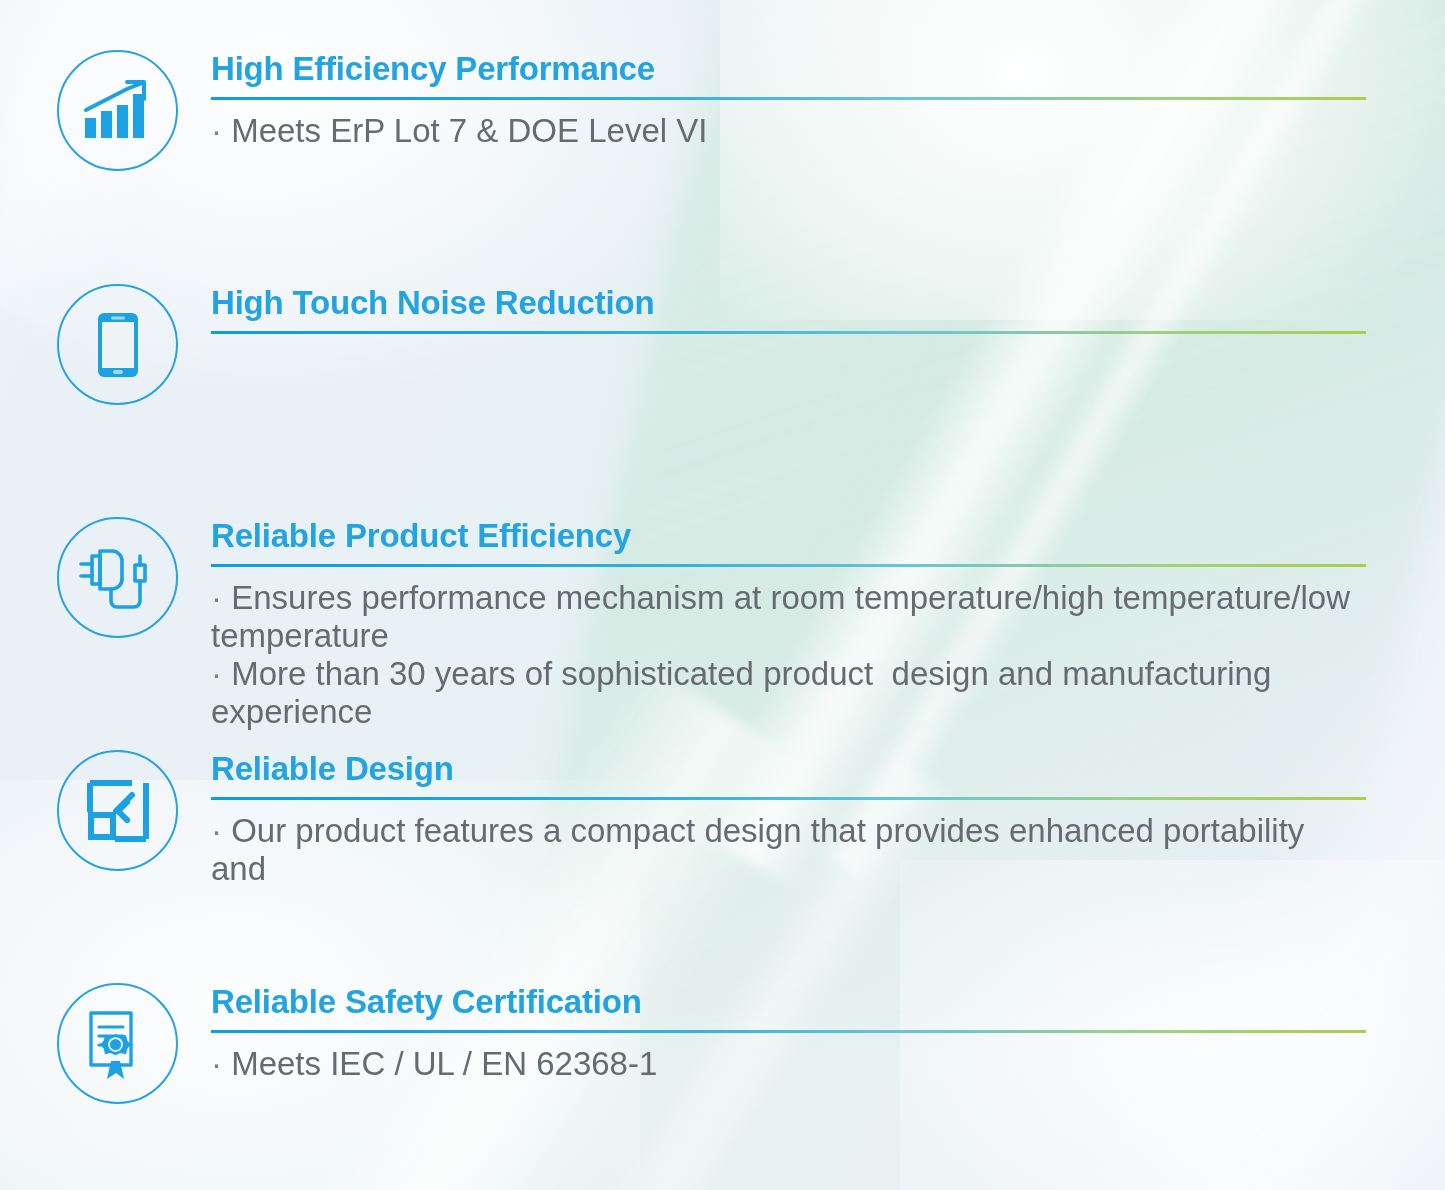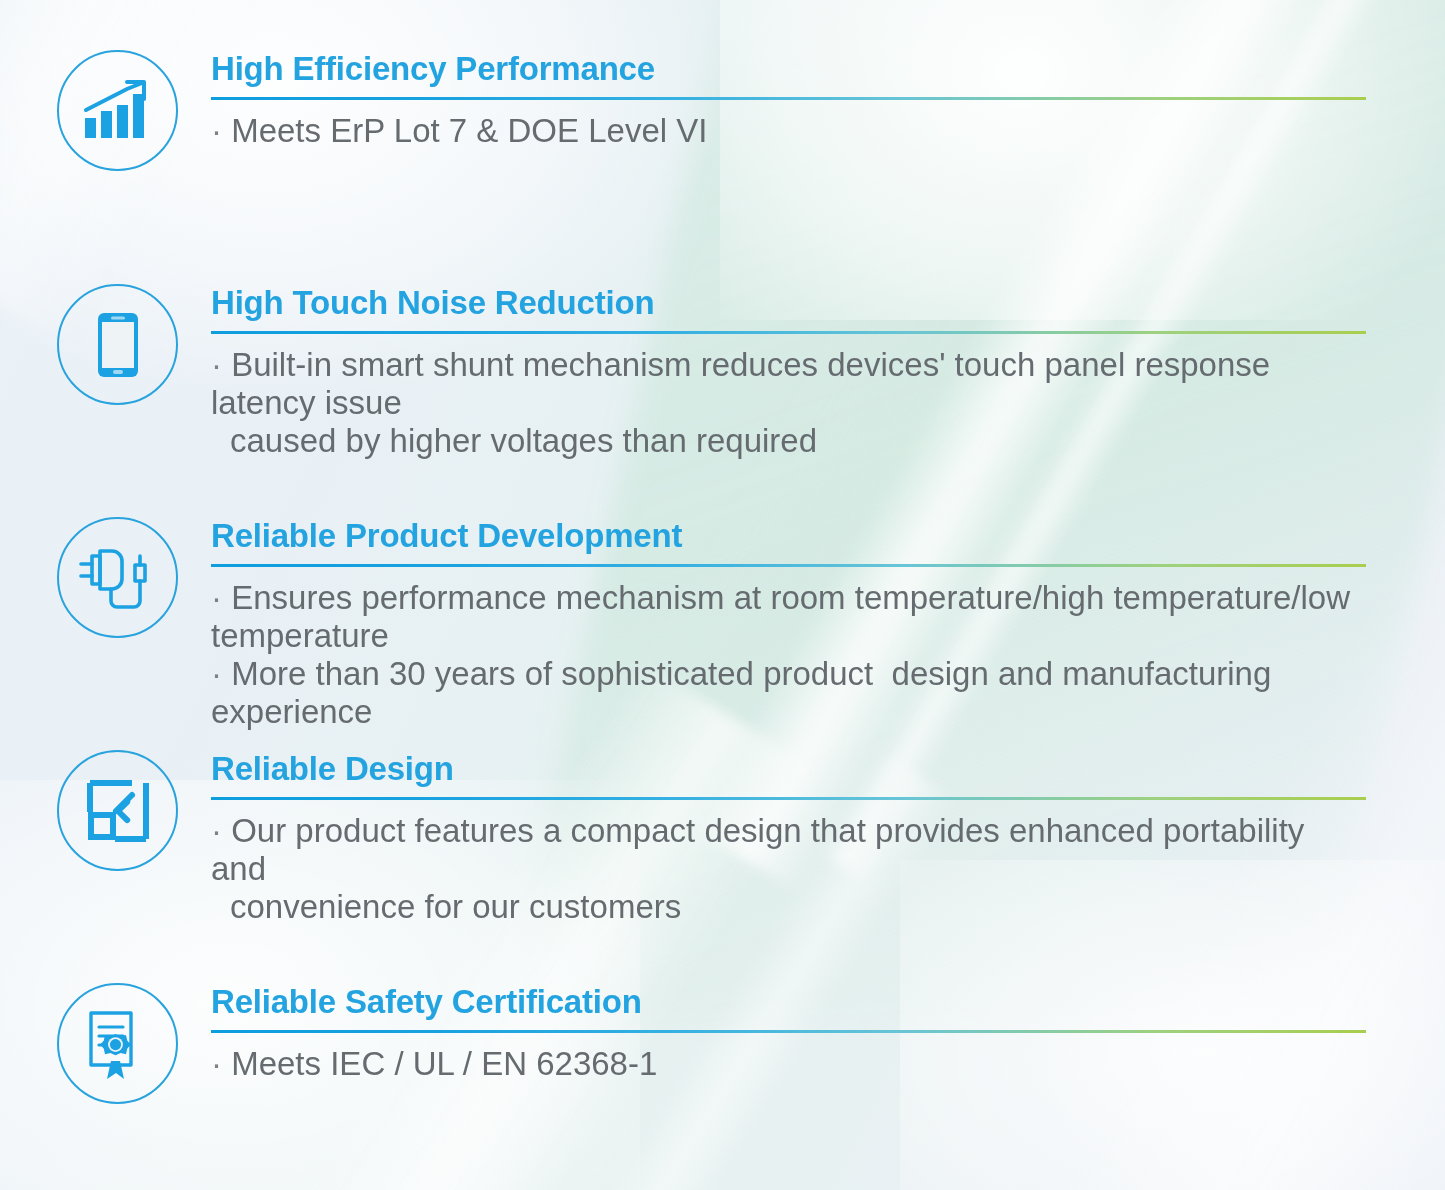--- a/index.html
+++ b/index.html
@@ -247,23 +247,20 @@
         <svg width="44" height="68" viewBox="0 0 44 68" aria-hidden="true">
           <rect x="2" y="2" width="40" height="64" rx="6" ry="6" fill="#1ca2e2"></rect>
           <rect x="6" y="11" width="32" height="46" fill="#eef3f6"></rect>
           <rect x="15" y="5.5" width="14" height="3" rx="1.5" fill="#9fd8f2"></rect>
           <rect x="17" y="59" width="10" height="4" rx="2" fill="#9fd8f2"></rect>
         </svg>
       </div>
       <div class="body">
         <div class="heading">High Touch Noise Reduction</div>
         <div class="rule"></div>
-        <div class="bullets">
-          <div class="bullet"><span class="dot">· </span><span>Built-in smart shunt mechanism reduces devices' touch panel response latency issue</span><span class="cont">caused by higher voltages than required</span></div>
-        </div>
       </div>
     </div>
 
     <div class="feature" id="row-2">
       <div class="icon-wrap">
         <svg width="80" height="70" viewBox="0 0 80 70" aria-hidden="true">
           <g fill="none" stroke="#1ca2e2" stroke-width="3.6" stroke-linejoin="round" stroke-linecap="round">
 
             <path d="M22 8 L34 8 A10 10 0 0 1 44 18 L44 36 A10 10 0 0 1 34 46 L22 46 Z"></path>
 
@@ -273,21 +270,21 @@
             <path d="M14 33 L3 33"></path>
 
             <path d="M33 46 L33 58 A6 6 0 0 0 39 64 L56 64 A6 6 0 0 0 62 58 L62 38"></path>
 
             <rect x="57" y="22" width="10" height="16"></rect>
             <path d="M62 22 L62 13"></path>
           </g>
         </svg>
       </div>
       <div class="body">
-        <div class="heading">Reliable Product Development</div>
+        <div class="heading">Reliable Product Efficiency</div>
         <div class="rule"></div>
         <div class="bullets">
           <div class="bullet"><span class="dot">· </span><span>Ensures performance mechanism at room temperature/high temperature/low temperature</span></div>
           <div class="bullet"><span class="dot">· </span><span>More than 30 years of sophisticated product  design and manufacturing experience</span></div>
         </div>
       </div>
     </div>
 
     <div class="feature" id="row-3">
       <div class="icon-wrap">
@@ -302,21 +299,21 @@
           <g fill="none" stroke="#1ca2e2" stroke-width="6" stroke-linecap="round" stroke-linejoin="round">
             <path d="M47 17 L31 33"></path>
             <path d="M33 20 L33 33 L46 33" transform="rotate(45 33 33)"></path>
           </g>
         </svg>
       </div>
       <div class="body">
         <div class="heading">Reliable Design</div>
         <div class="rule"></div>
         <div class="bullets">
-          <div class="bullet"><span class="dot">· </span><span>Our product features a compact design that provides enhanced portability and</span><span class="cont">convenience for our customers</span></div>
+          <div class="bullet"><span class="dot">· </span><span>Our product features a compact design that provides enhanced portability and</span></div>
         </div>
       </div>
     </div>
 
     <div class="feature" id="row-4">
       <div class="icon-wrap">
         <svg width="66" height="70" viewBox="0 0 66 70" aria-hidden="true">
           <g fill="none" stroke="#1ca2e2" stroke-width="3.4" stroke-linejoin="round">
             <path d="M6 4 L46 4 L46 56 L6 56 Z"></path>
           </g>

